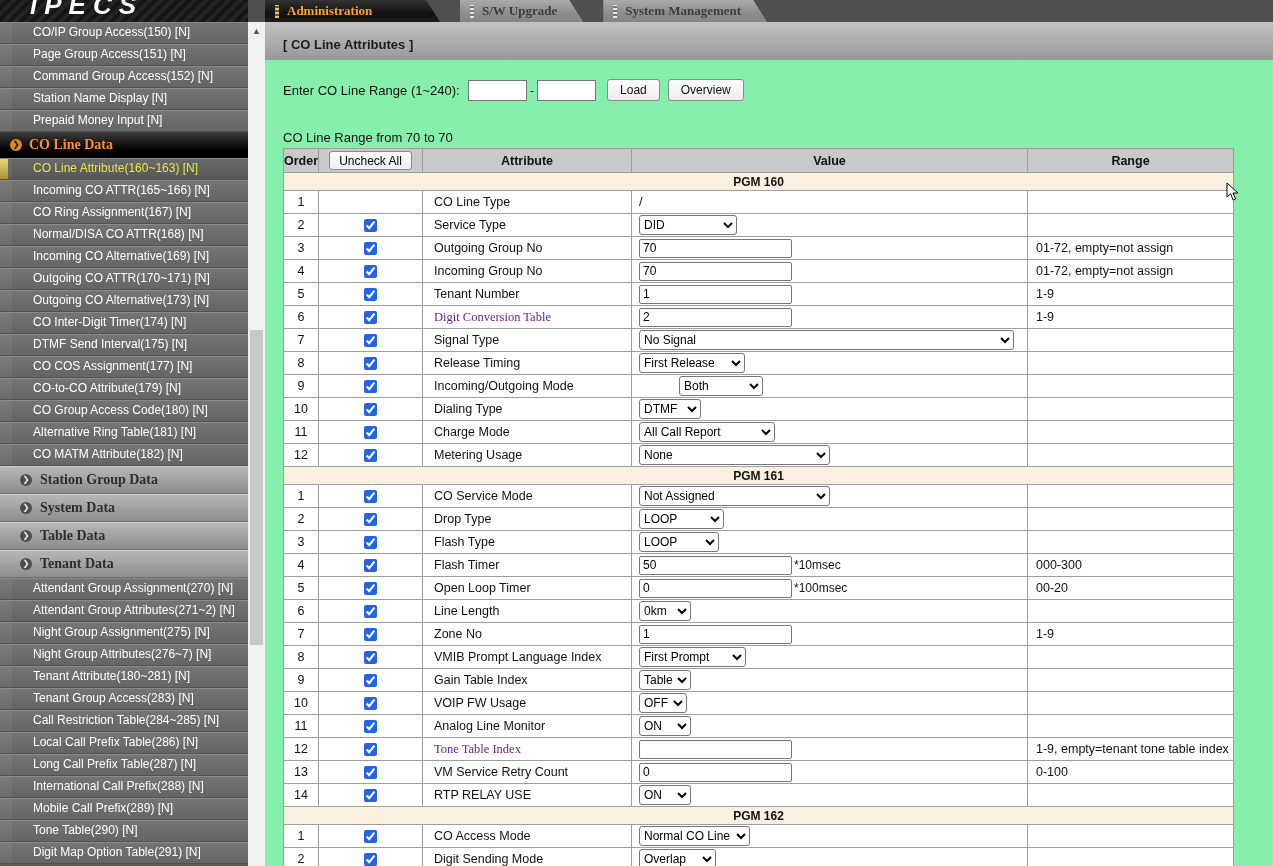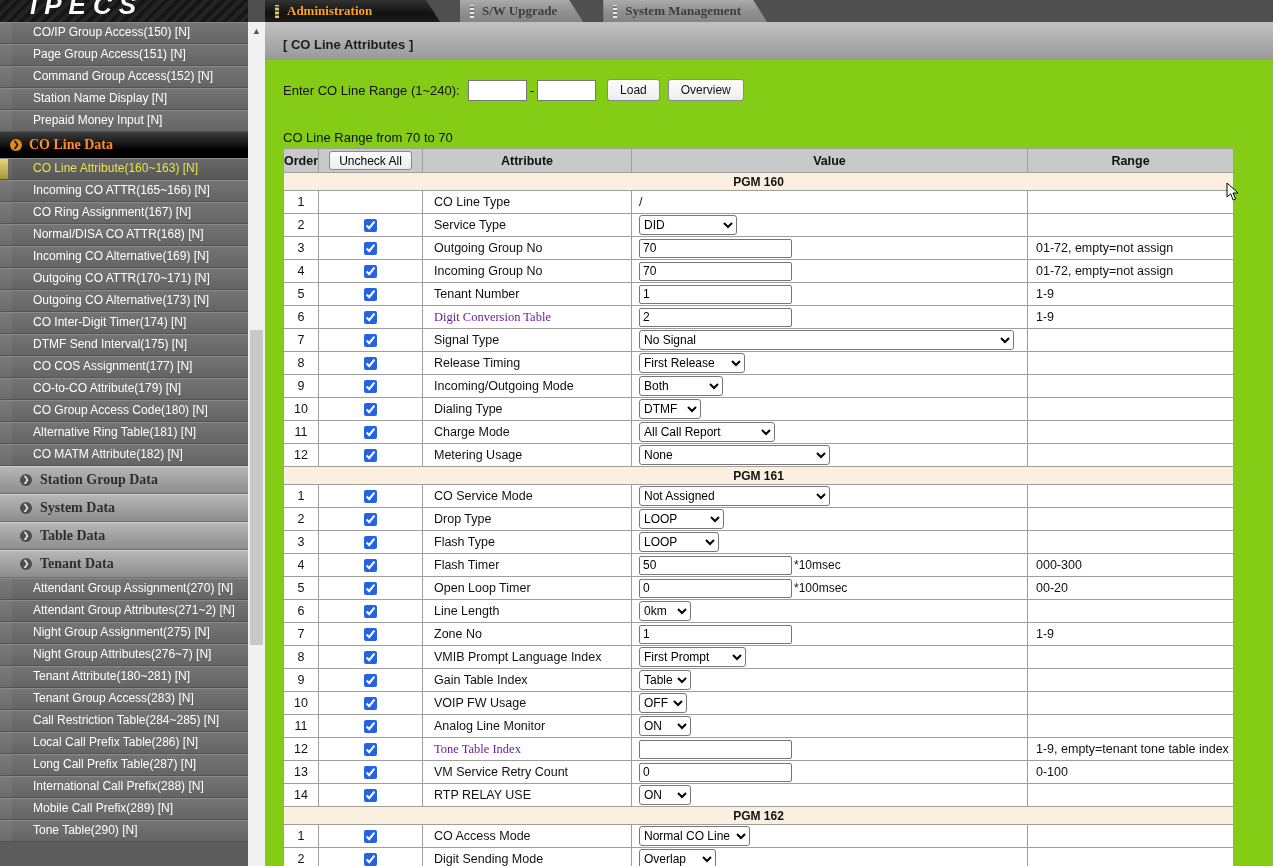--- a/index.html
+++ b/index.html
@@ -45,21 +45,21 @@
   .sb-scroll .arrow-up { position:absolute; left:0; top:2px; width:17px; height:14px; color:#555;
     font-size:9px; line-height:14px; text-align:center; cursor:pointer; }
   .sb-scroll .thumb { position:absolute; left:2px; top:308px; width:13px; height:315px; background:#c8c8c8; cursor:pointer; }
 
   
   .page-header { position:absolute; left:265px; top:22px; width:1008px; height:38px;
     background:linear-gradient(#c2c2c2,#989898); display:flex; align-items:center; }
   .page-title { font:bold 13px "Liberation Sans",sans-serif; color:#1d1d1d; padding-left:18px; padding-top:6px; }
 
   
-  .content { position:absolute; left:265px; top:60px; width:1008px; height:806px; background:#84cc16; }
+  .content { position:absolute; left:265px; top:60px; width:1008px; height:806px; background:#86efac; }
   .toolbar { position:absolute; left:18px; top:19px; height:22px; display:flex; align-items:center; font-size:13px; color:#111; }
   .toolbar .lbl { margin-right:5px; }
   .toolbar input { width:59px; height:21px; border:1px solid #767676; background:#fff; margin:0 3px; padding:0 3px; font-size:12px; }
   .btn { height:22px; padding:0 12px; margin-left:8px; font-size:12px; color:#111;
     background:linear-gradient(#fdfdfd,#ededed); border:1px solid #8a8a8a; border-radius:3px; cursor:pointer; }
   .summary { position:absolute; left:18px; top:70px; font-size:13px; color:#111; }
 
   
   table.main { position:absolute; left:18px; top:88px; width:950px; table-layout:fixed; border-collapse:collapse; background:#fff; }
   table.main th, table.main td { border:1px solid #9e9e9e; font-size:12.5px; color:#111; overflow:hidden; white-space:nowrap; }
@@ -152,20 +152,21 @@
     <div class="sb-item">Night Group Assignment(275) [N]</div>
     <div class="sb-item">Night Group Attributes(276~7) [N]</div>
     <div class="sb-item">Tenant Attribute(180~281) [N]</div>
     <div class="sb-item">Tenant Group Access(283) [N]</div>
     <div class="sb-item">Call Restriction Table(284~285) [N]</div>
     <div class="sb-item">Local Call Prefix Table(286) [N]</div>
     <div class="sb-item">Long Call Prefix Table(287) [N]</div>
     <div class="sb-item">International Call Prefix(288) [N]</div>
     <div class="sb-item">Mobile Call Prefix(289) [N]</div>
     <div class="sb-item">Tone Table(290) [N]</div>
+    <div class="sb-item">Digit Map Option Table(291) [N]</div>
   </div>
 <div class="sb-scroll">
   <div class="arrow-up">▲</div>
   <div class="thumb"></div>
 </div>
 
 <div class="page-header">
   <div class="page-title">[ CO Line Attributes ]</div>
 </div>
 
@@ -256,21 +257,21 @@
           <td class="c-order">8</td>
           <td class="c-check"><input type="checkbox" checked="" style=""></td>
           <td class="c-attr"><span>Release Timing</span></td>
           <td class="c-value"><select style="width: 106px;"><option>First Release</option></select></td>
           <td class="c-range"></td>
         </tr>
         <tr class="row">
           <td class="c-order">9</td>
           <td class="c-check"><input type="checkbox" checked="" style=""></td>
           <td class="c-attr"><span>Incoming/Outgoing Mode</span></td>
-          <td class="c-value"><select style="width: 84px;"><option>Both</option></select></td>
+          <td class="c-value"><select style="width: 84px; margin-left: 40px;"><option>Both</option></select></td>
           <td class="c-range"></td>
         </tr>
         <tr class="row">
           <td class="c-order">10</td>
           <td class="c-check"><input type="checkbox" checked="" style=""></td>
           <td class="c-attr"><span>Dialing Type</span></td>
           <td class="c-value"><select style="width: 62px;"><option>DTMF</option></select></td>
           <td class="c-range"></td>
         </tr>
         <tr class="row">

